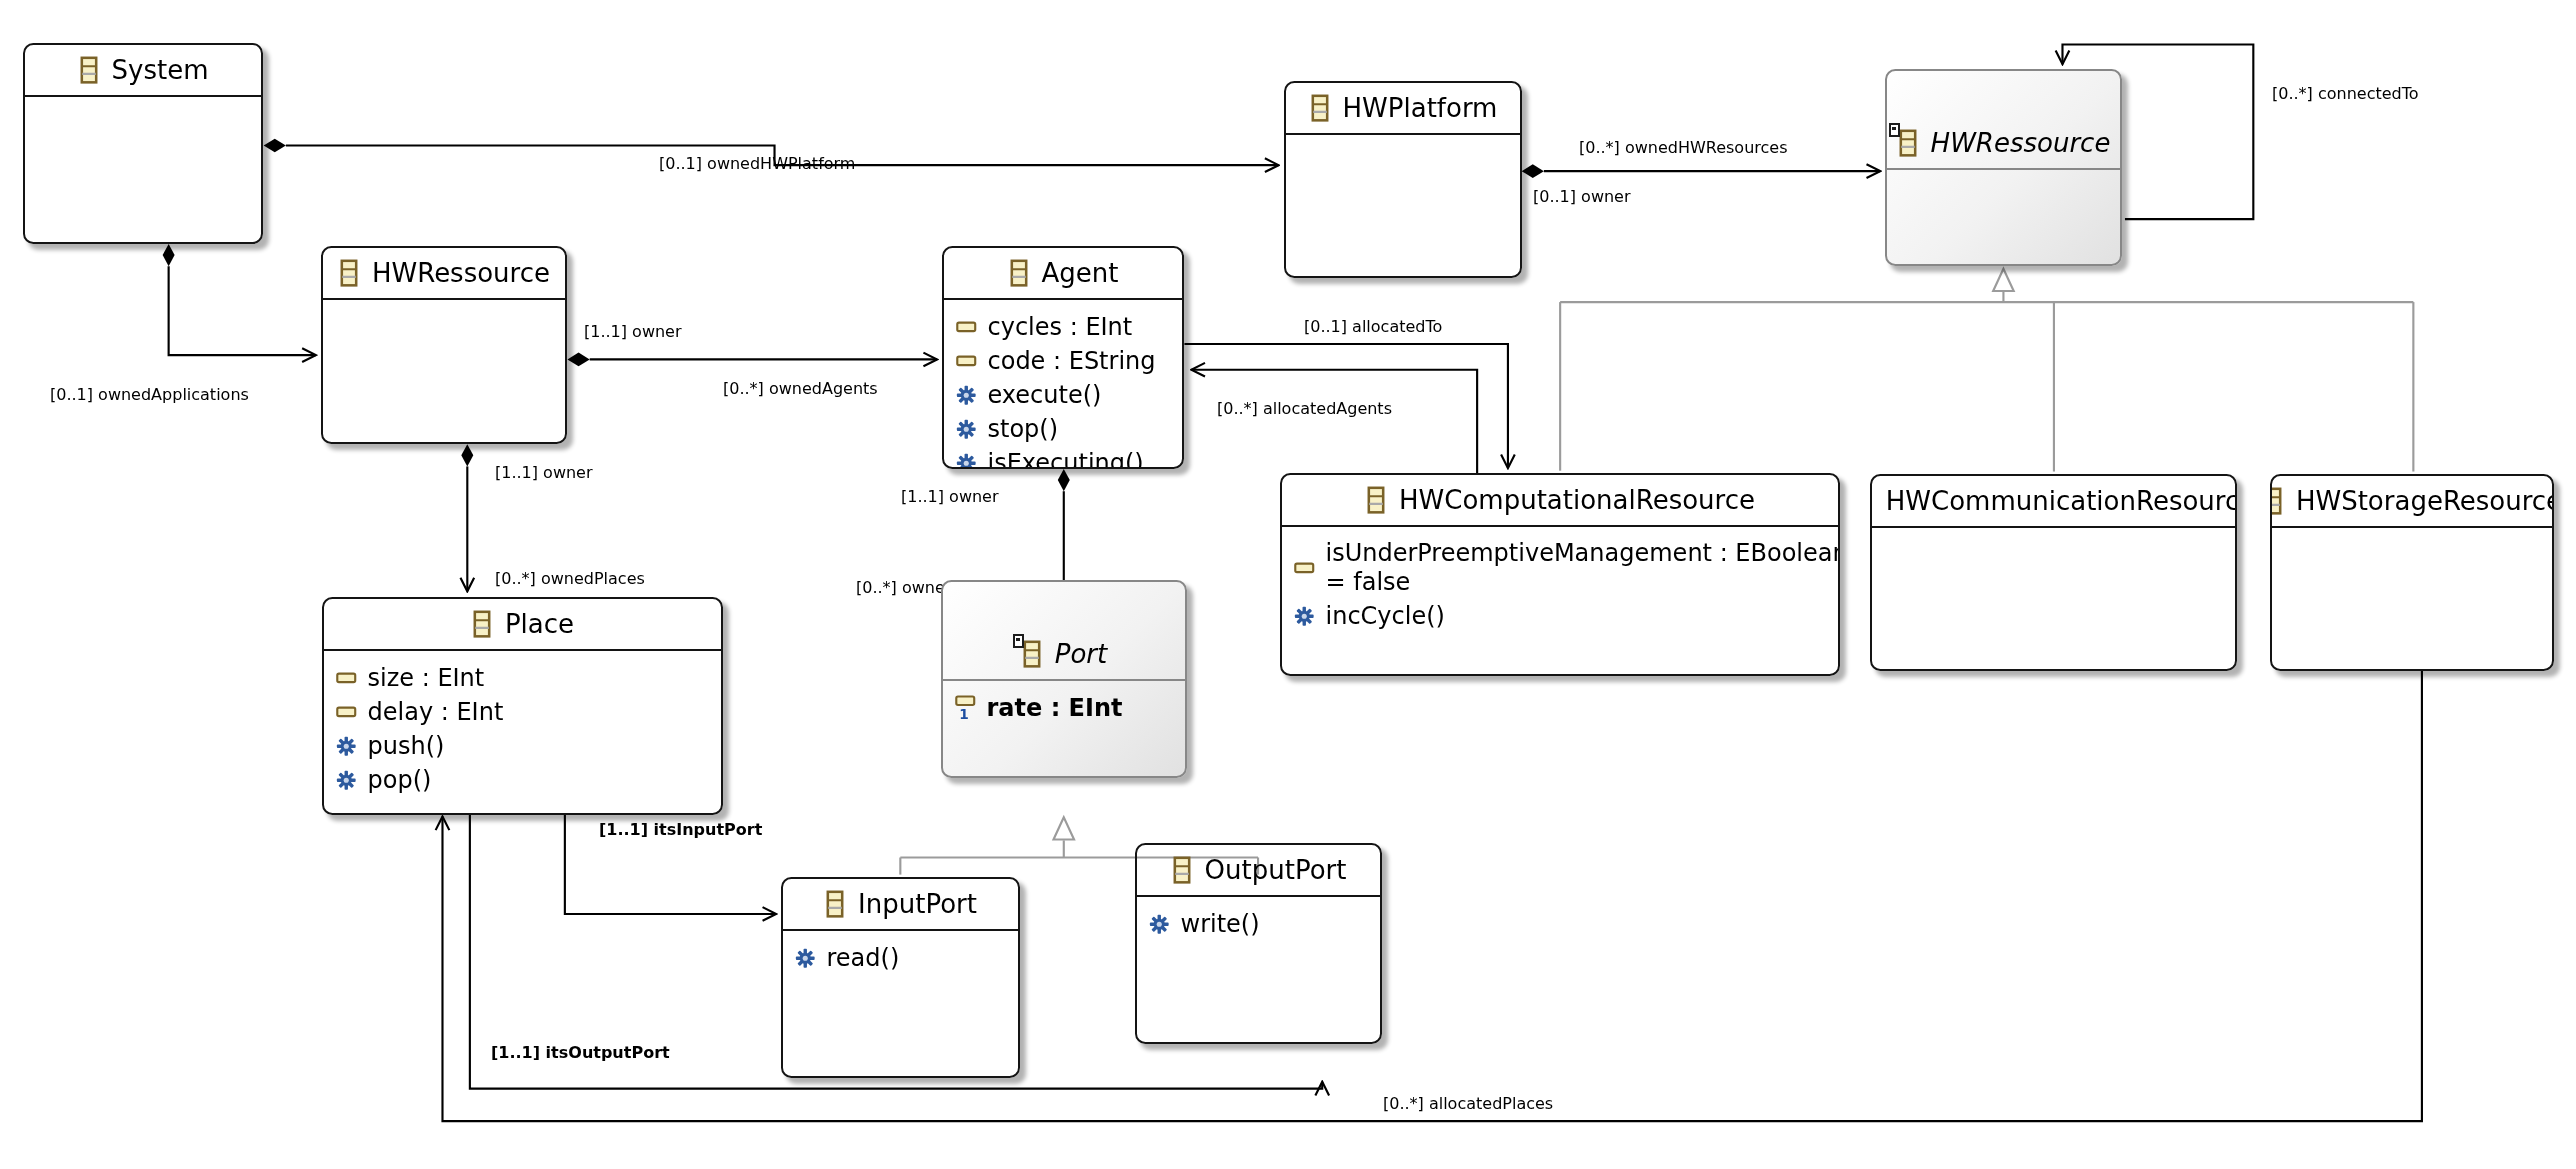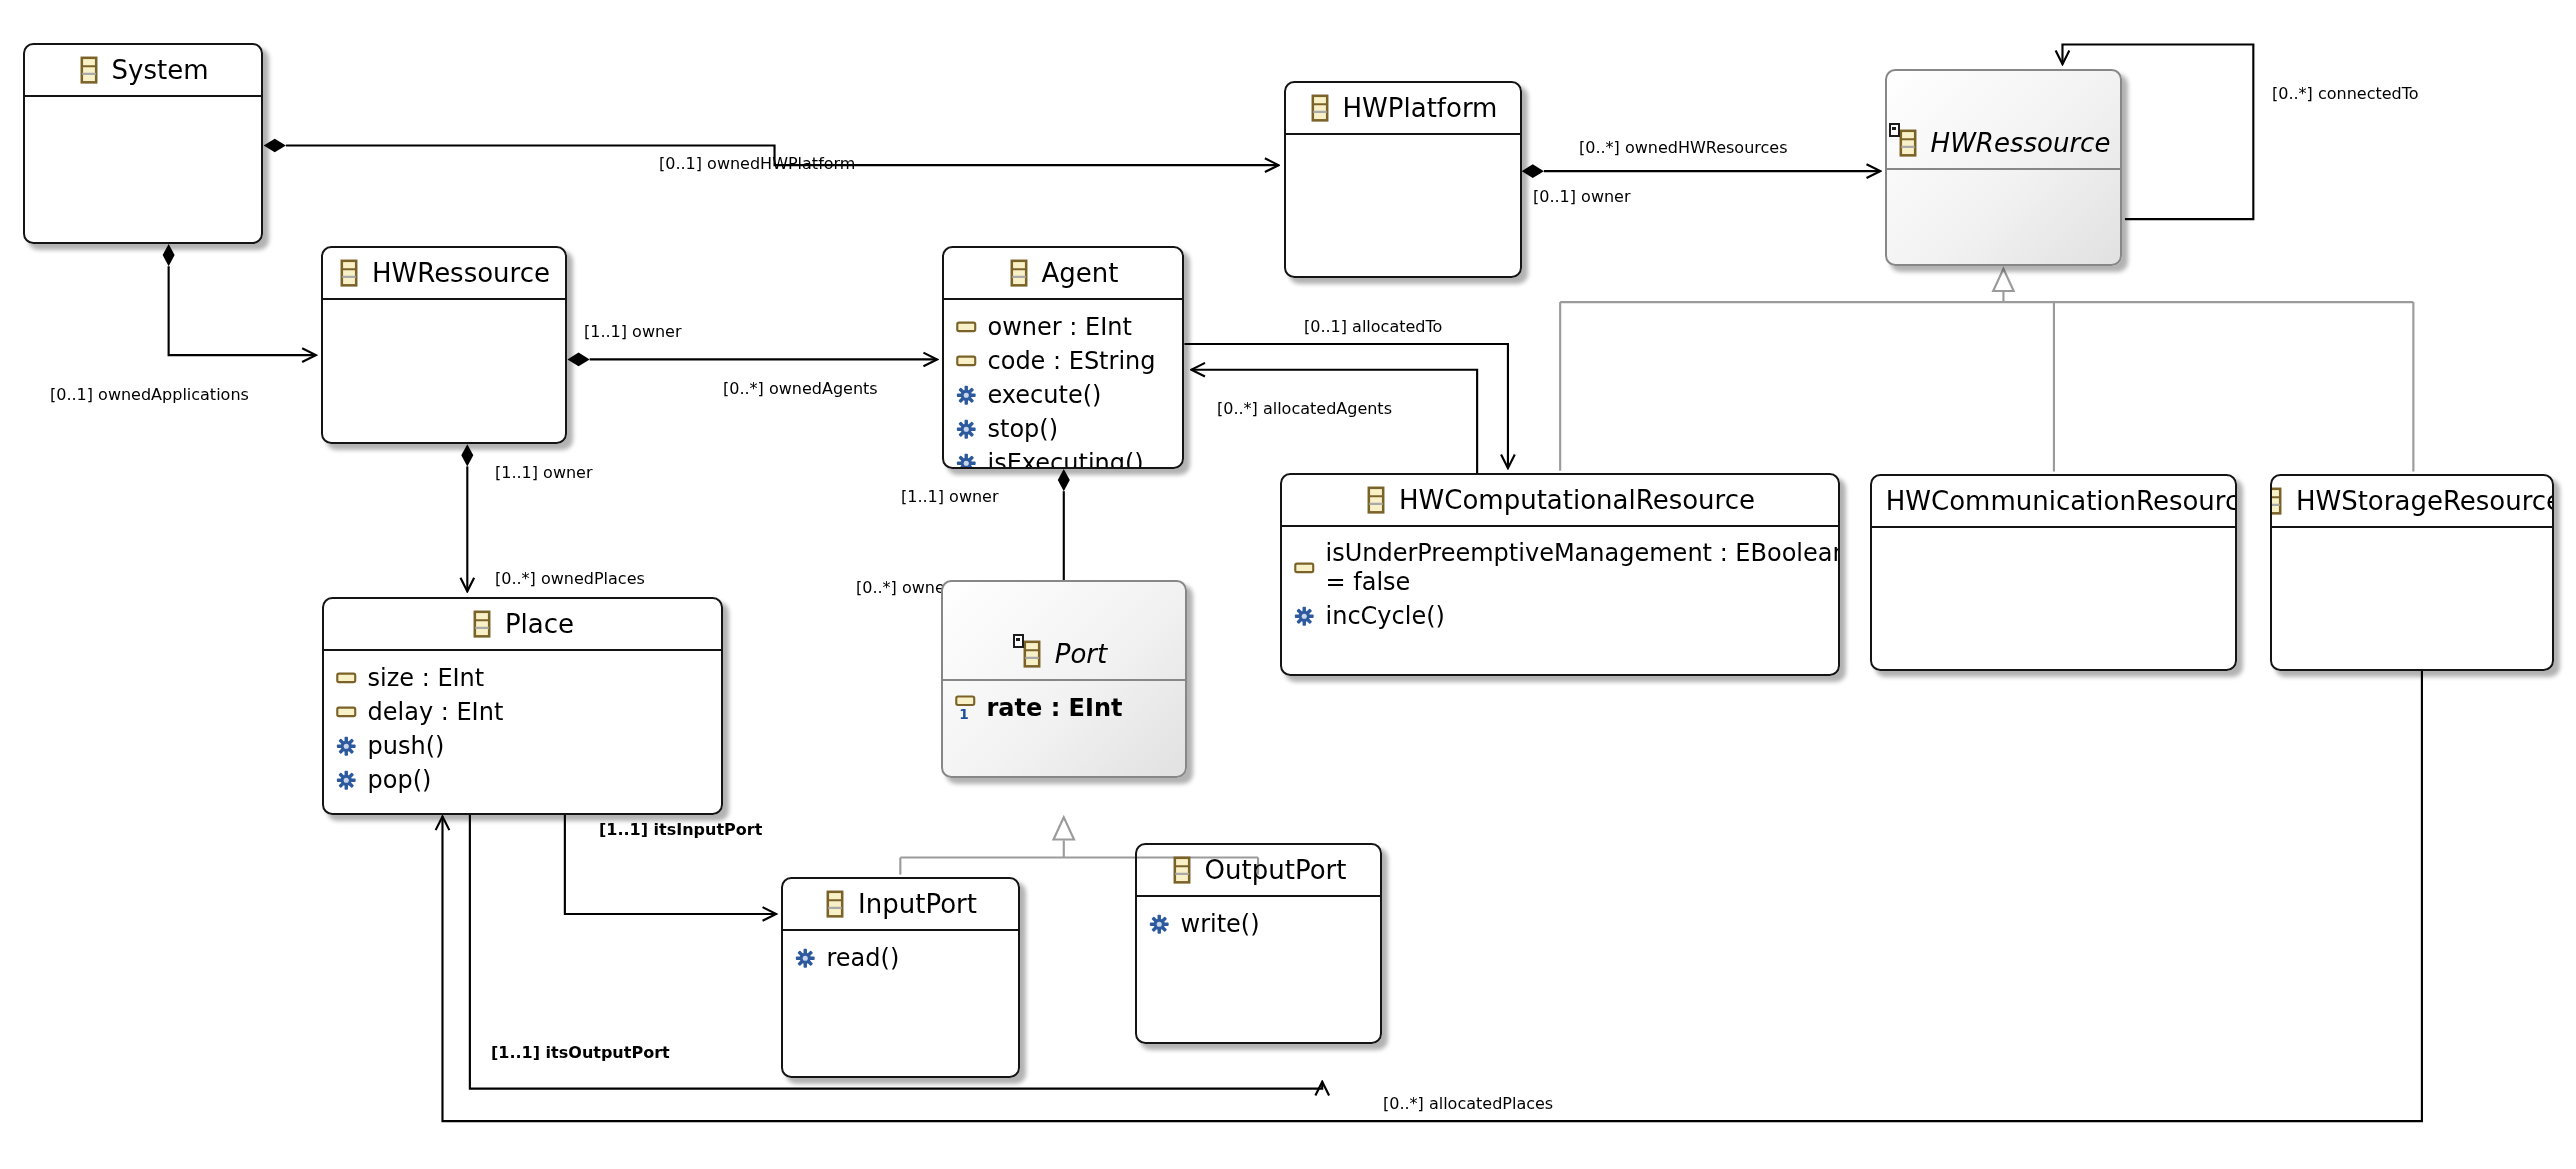--- a/index.html
+++ b/index.html
@@ -173,21 +173,21 @@
         </span>
       <span class="cls-name">Agent</span>
     </div>
     <div class="cls-body">
         <div class="member">
           <span class="micon">
             <svg width="20.5" height="13.7" viewBox="0 0 24 16">
               <rect x="1.5" y="3" width="21" height="10" rx="2" fill="#f8f1c7" stroke="#7a6228" stroke-width="2.5"></rect>
             </svg>
           </span>
-          <span class="mtext">owner : EInt</span>
+          <span class="mtext">cycles : EInt</span>
         </div>
         <div class="member">
           <span class="micon">
             <svg width="20.5" height="13.7" viewBox="0 0 24 16">
               <rect x="1.5" y="3" width="21" height="10" rx="2" fill="#f8f1c7" stroke="#7a6228" stroke-width="2.5"></rect>
             </svg>
           </span>
           <span class="mtext">code : EString</span>
         </div>
         <div class="member">

